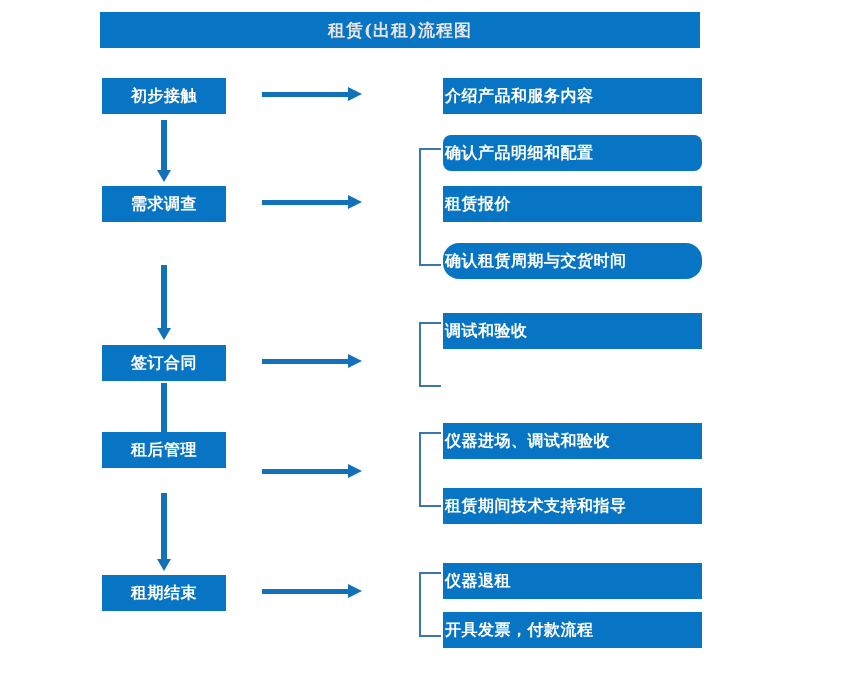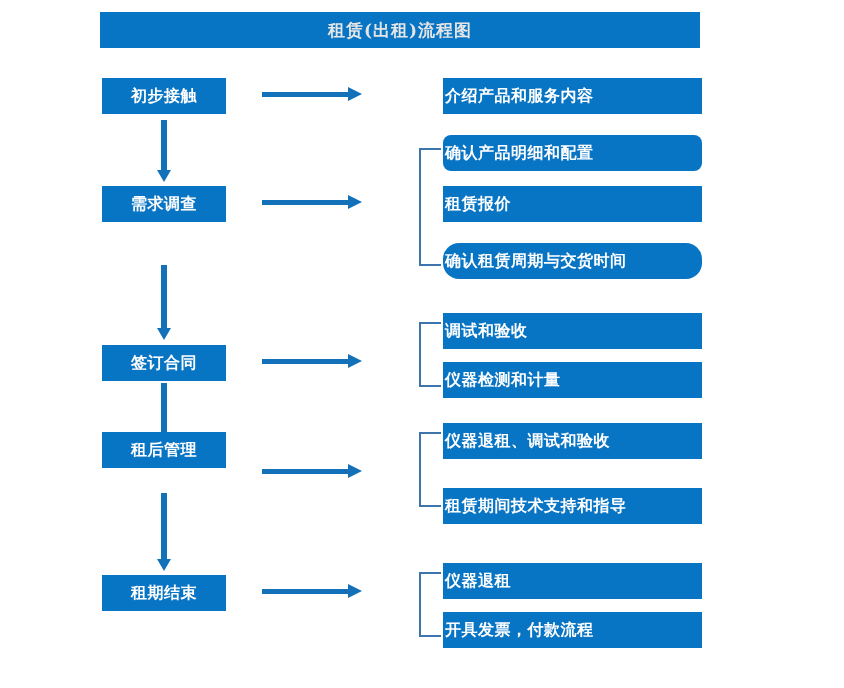--- a/index.html
+++ b/index.html
@@ -165,37 +165,36 @@
   <div class="box stage-box" style="top:345px;">签订合同</div>
 
   <div class="h-arrow" style="top:354px;">
     <div class="shaft"></div>
     <div class="head"></div>
   </div>
 
   <div class="bracket" style="top:322px; height:65px;"></div>
 
   <div class="box detail-box" style="top:313px;">调试和验收</div>
-  <div class="box detail-box" style="top:362px;">仪器检测和计量</div>
 
   <div class="v-arrow" style="top:383px; height:68px;">
     <div class="shaft" style="height:56px;"></div>
     <div class="head" style="top:56px;"></div>
   </div>
 
   <div class="box stage-box" style="top:432px;">租后管理</div>
 
   <div class="h-arrow" style="top:464px;">
     <div class="shaft"></div>
     <div class="head"></div>
   </div>
 
   <div class="bracket" style="top:432px; height:75px;"></div>
 
-  <div class="box detail-box" style="top:423px;">仪器退租、调试和验收</div>
+  <div class="box detail-box" style="top:423px;">仪器进场、调试和验收</div>
   <div class="box detail-box" style="top:488px;">租赁期间技术支持和指导</div>
 
   <div class="v-arrow" style="top:493px; height:78px;">
     <div class="shaft" style="height:66px;"></div>
     <div class="head" style="top:66px;"></div>
   </div>
 
   <div class="box stage-box" style="top:575px;">租期结束</div>
 
   <div class="h-arrow" style="top:584px;">

